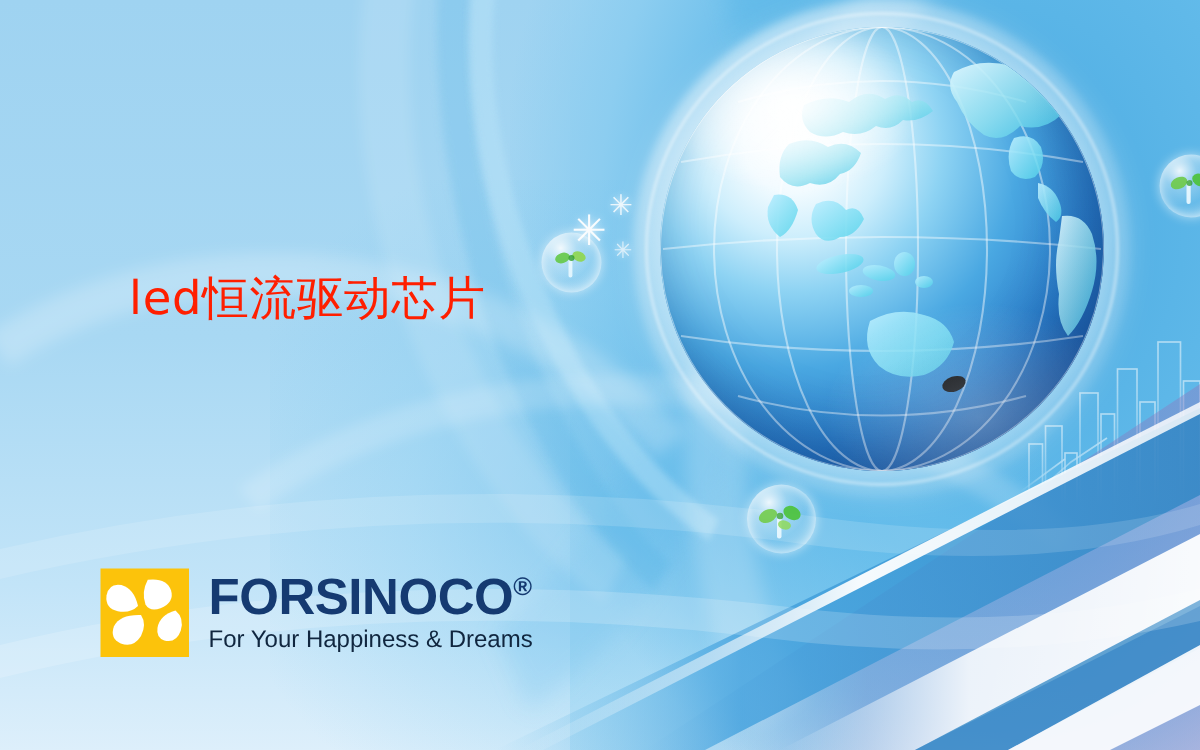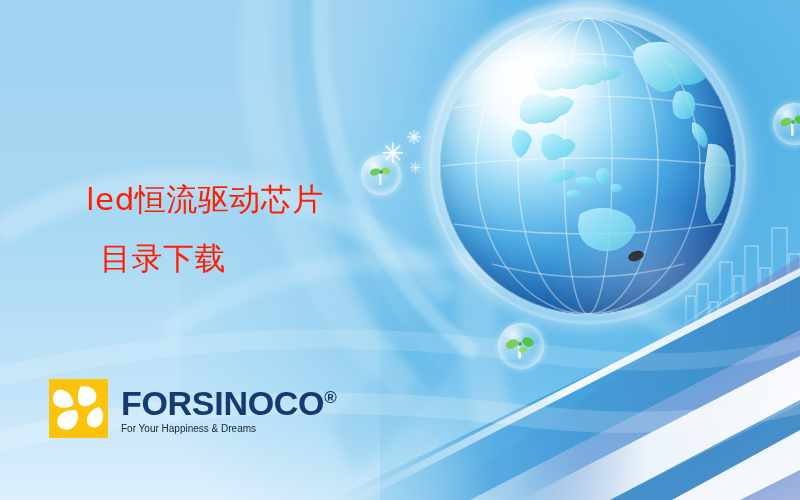--- a/index.html
+++ b/index.html
@@ -192,23 +192,23 @@
     font-family:"DejaVu Sans", sans-serif;
     white-space:nowrap;
     letter-spacing:.5px;
   }
   #headline-line-1 { margin-bottom:28px; }
   #headline-line-2 { padding-left:14px; }
 
   
   #logo {
     position:absolute;
-    left:49px; top:379px;
+    left:67px; top:379px;
     display:flex;
-    align-items:center;
+    align-items:flex-start;
   }
   #logo-mark {
     width:59px; height:59px;
     background:#fcc30b;
     flex:0 0 auto;
     position:relative;
   }
   #logo-text { margin-left:13px; padding-top:2px; }
   #logo-wordmark {
     color:#153a71;
@@ -219,21 +219,21 @@
     white-space:nowrap;
     font-family:"Liberation Sans", sans-serif;
   }
   #logo-wordmark .reg {
     font-size:17px;
     vertical-align:super;
     letter-spacing:0;
   }
   #logo-tagline {
     color:#10263f;
-    font-size:10px;
+    font-size:16px;
     line-height:1.1;
     margin-top:3px;
     white-space:nowrap;
     font-family:"Liberation Sans", sans-serif;
   }
 </style>
 </head>
 <body>
 
 <div id="banner">
@@ -431,21 +431,20 @@
     <svg class="bubble-core" width="42" height="42" viewBox="0 0 42 42">
       <rect x="18" y="17" width="2.8" height="16" rx="1.3" fill="#eaf9ff" opacity=".92"></rect>
       <ellipse cx="13" cy="19" rx="5.8" ry="3.8" fill="#6fca4b" opacity=".92" transform="rotate(-24 13 19)"></ellipse>
       <ellipse cx="27" cy="17" rx="5.4" ry="4" fill="#4fc23f" opacity=".94" transform="rotate(26 27 17)"></ellipse>
       <circle cx="20" cy="19" r="2" fill="#2f9e2a" opacity=".75"></circle>
     </svg>
   </div>
 
   <div id="headline">
     <div class="headline-line" id="headline-line-1">led恒流驱动芯片</div>
-    <div class="headline-line" id="headline-line-2">目录下载</div>
   </div>
 
   <div id="logo">
     <div id="logo-mark">
       <svg width="59" height="59" viewBox="0 0 59 59">
         <g fill="#ffffff">
           <path d="M31.5 7.5 Q44 6 47 14.5 Q49.5 22.5 40 26.5 Q33 29 30 24 Q27 16 31.5 7.5 Z"></path>
           <path d="M50 28 Q56 33 53.5 41.5 Q50.5 50 42.5 48 Q37 46 38 39.5 Q39.5 31 50 28 Z"></path>
           <path d="M27 31 Q31 37 27 45 Q22 53 13.5 50 Q6 46.5 9 38.5 Q13 30.5 27 31 Z"></path>
           <path d="M25 25 Q20 30 11.5 28.5 Q3 26.5 4 18 Q5.5 9.5 14 11 Q22.5 13.5 25 25 Z"></path>

